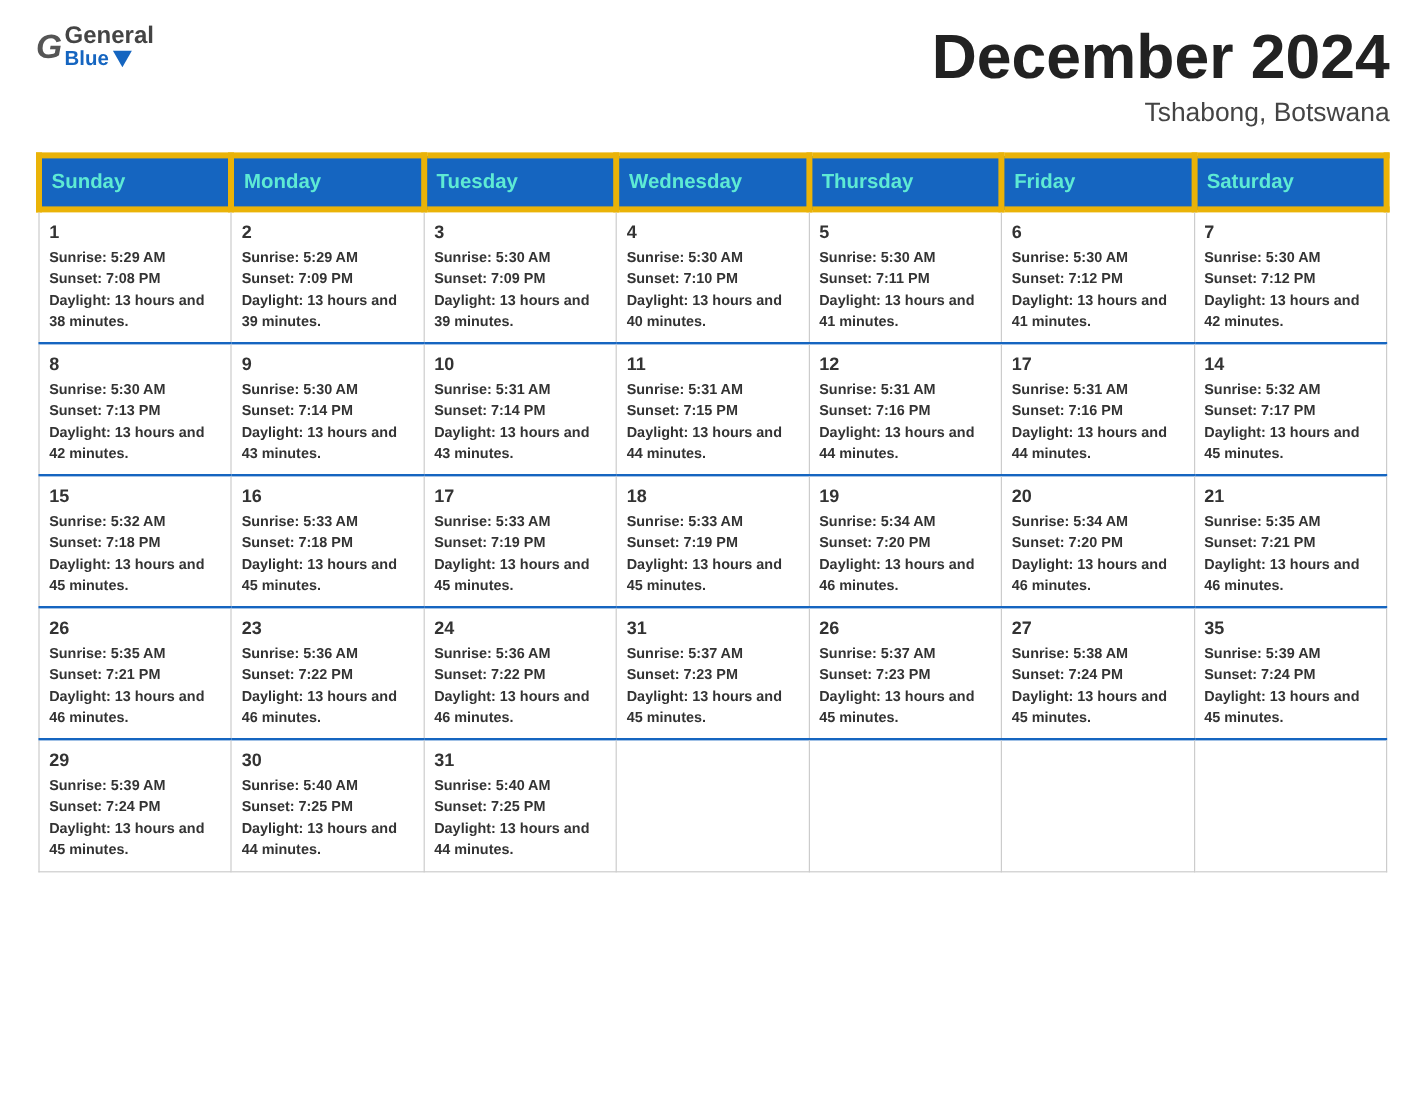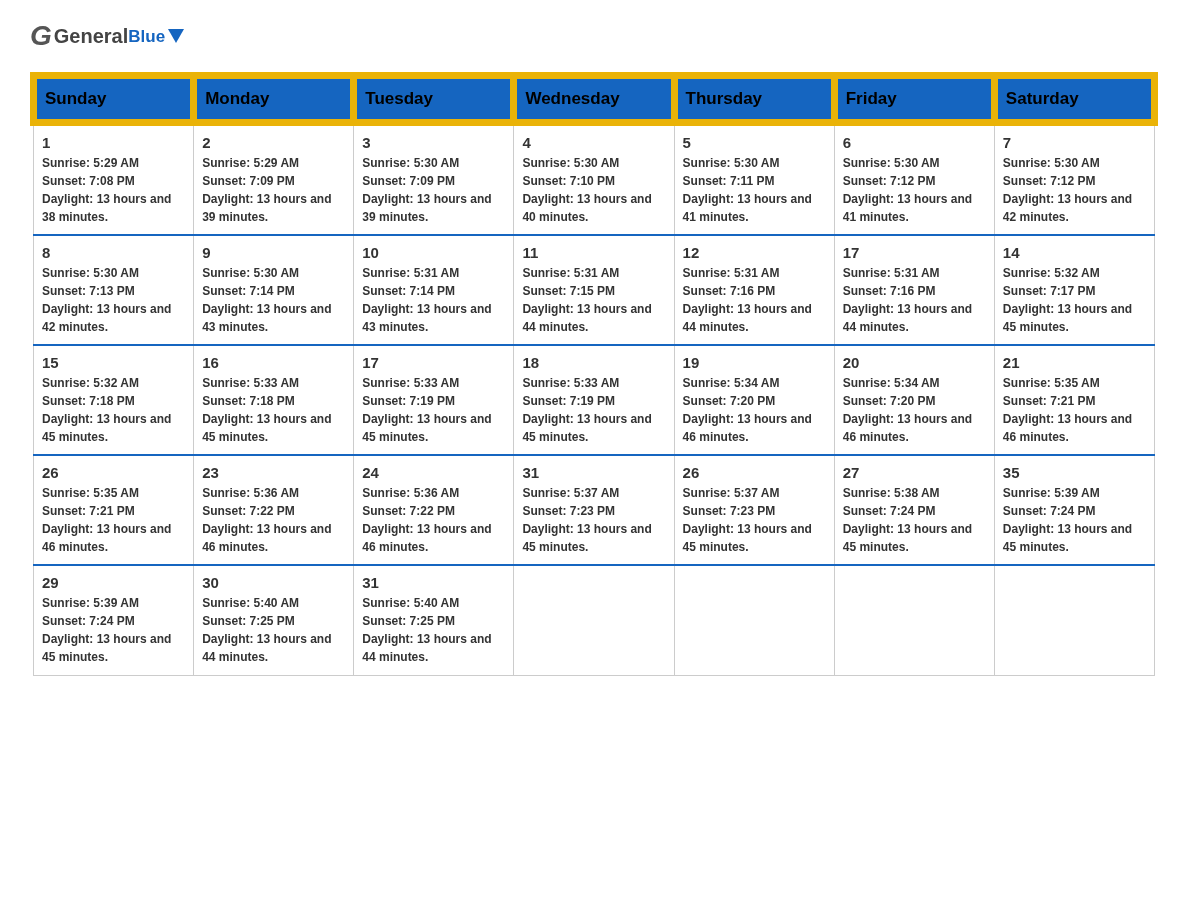--- a/index.html
+++ b/index.html
@@ -35,26 +35,26 @@
       color: #444;
       margin-top: 4px;
     }
     .calendar-table {
       width: 100%;
       border-collapse: collapse;
       table-layout: fixed;
     }
     .calendar-table thead tr th {
       background-color: #1565c0;
-      color: #000000;
+      color: #5eead4;
       font-size: 17px;
       font-weight: bold;
       padding: 10px 8px;
       text-align: left;
-      border: 7px solid #eab308;
+      border: 5px solid #eab308;
     }
     .calendar-table tbody tr td {
       vertical-align: top;
       padding: 8px 8px;
       border: 1px solid #ccc;
       border-top: 2px solid #1565c0;
       font-size: 12.5px;
       color: #333;
       height: 110px;
     }
@@ -73,21 +73,21 @@
     .calendar-table tbody tr td.empty {
       background: #fff;
     }
     
     .logo-wrapper {
       display: flex;
       align-items: center;
     }
     .logo-block {
       display: flex;
-      flex-direction: row;
+      flex-direction: column;
       margin-left: 2px;
     }
     .logo-line1 {
       font-size: 20px;
       font-weight: bold;
       color: #444;
       line-height: 1;
     }
     .logo-line2 {
       font-size: 17px;
@@ -106,20 +106,24 @@
       <div class="logo-block">
         <span class="logo-line1">General</span>
         <div style="display:flex; align-items:center;">
           <span class="logo-line2">Blue</span>
           <svg width="16" height="14" viewBox="0 0 16 14" style="margin-left:3px;">
             <polygon points="0,0 16,0 8,14" fill="#1565c0"></polygon>
           </svg>
         </div>
       </div>
     </div>
+  </div>
+  <div class="title-area">
+    <div class="calendar-title">December 2024</div>
+    <div class="calendar-subtitle">Tshabong, Botswana</div>
   </div>
 </div>
 
 <table class="calendar-table">
   <thead>
     <tr>
       <th>Sunday</th>
       <th>Monday</th>
       <th>Tuesday</th>
       <th>Wednesday</th>

